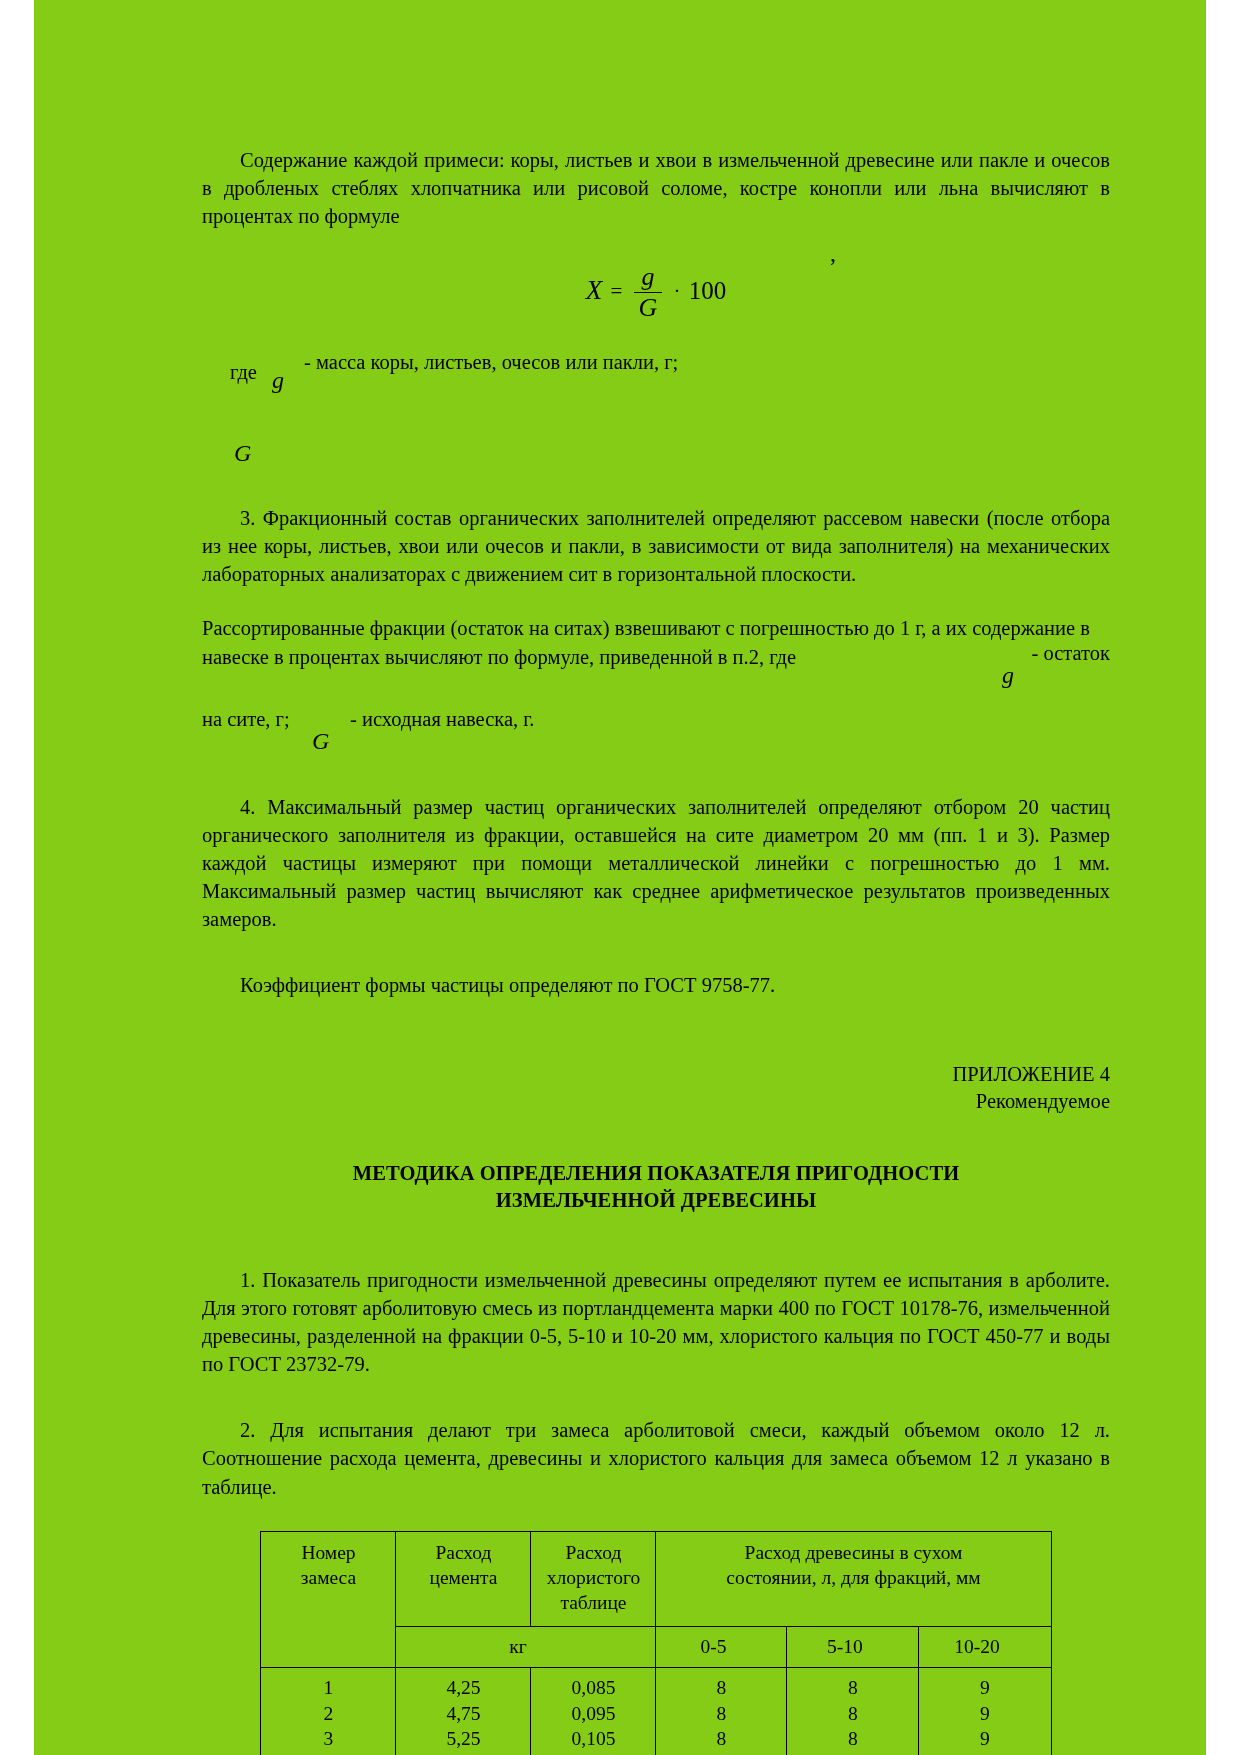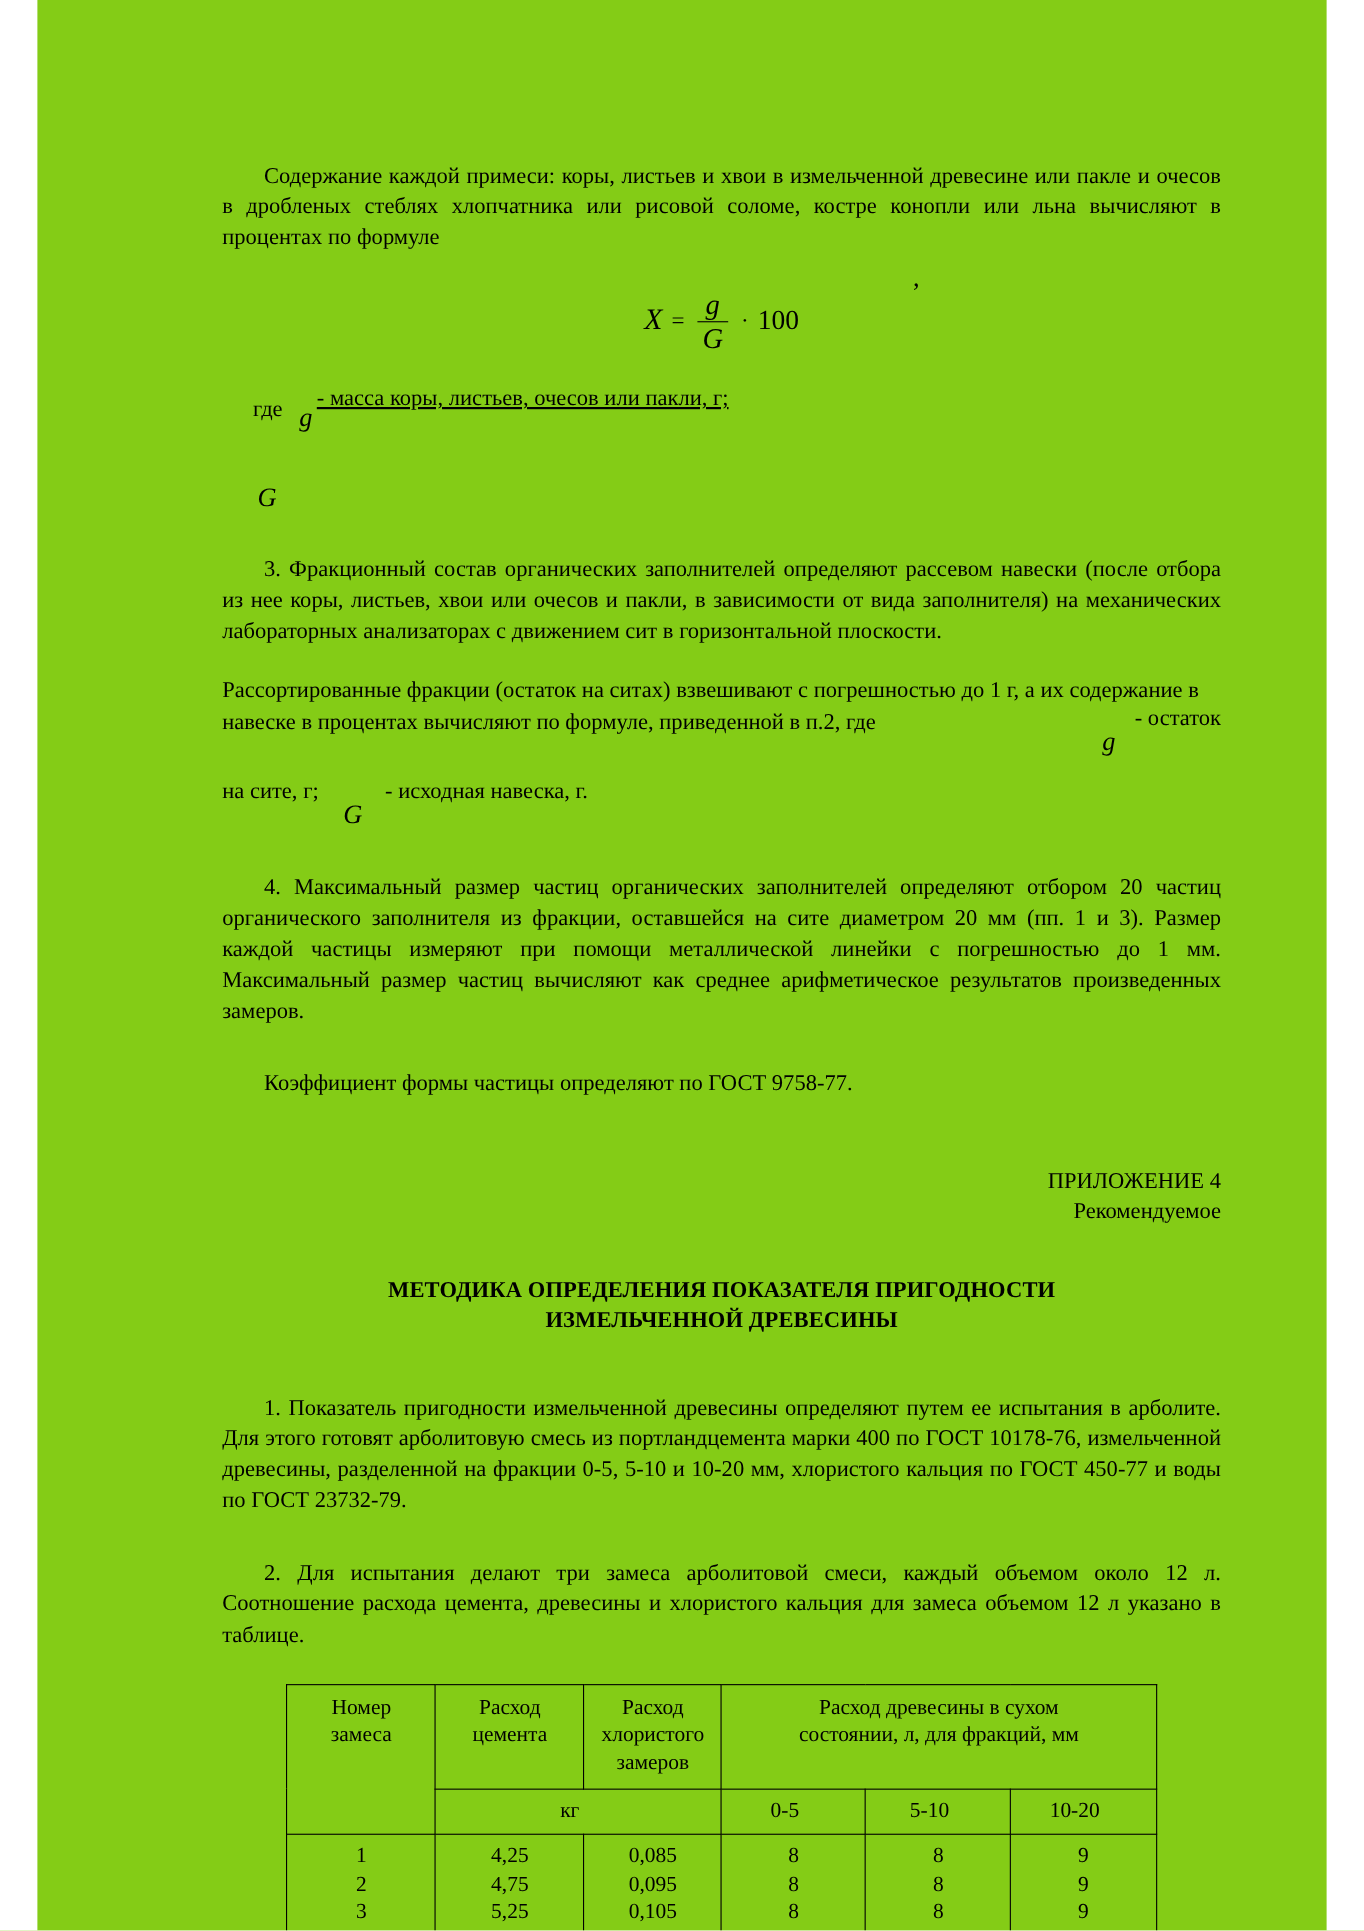--- a/index.html
+++ b/index.html
@@ -172,21 +172,21 @@
           <span class="den">G</span>
         </span>
         <span class="op">·</span>
         <span class="num100">100</span>
       </div>
     </div>
 
     <div class="mathline" style="height:58px;">
       <span style="position:absolute; left:28px; top:0;margin-top:10px;">где</span>
       <span class="dropvar" style="left:70px; top:16px;">g</span>
-      <span style="position:absolute; left:86px; top:0;text-decoration:underline;">- масса коры, листьев, очесов или пакли, г;</span>
+      <span style="position:absolute; left:102px; top:0;">- масса коры, листьев, очесов или пакли, г;</span>
     </div>
 
     <div class="mathline" style="height:60px; margin-top:12px;">
       <span class="dropvar" style="left:32px; top:19px;">G</span>
     </div>
 
     <div class="gap-md"></div>
 
     <p class="para">3. Фракционный состав органических заполнителей определяют рассевом навески (после отбора из нее коры, листьев, хвои или очесов и пакли, в зависимости от вида заполнителя) на механических лабораторных анализаторах с движением сит в горизонтальной плоскости.</p>
 
@@ -250,21 +250,21 @@
               <span>Номер</span><br>
               <span>замеса</span>
             </th>
             <th class="hd">
               <span>Расход</span><br>
               <span>цемента</span>
             </th>
             <th class="hd">
               <span>Расход</span><br>
               <span>хлористого</span><br>
-              <span>замеров</span>
+              <span>таблице</span>
             </th>
             <th class="hd" colspan="3">
               <span>Расход древесины в сухом</span><br>
               <span>состоянии, л, для фракций, мм</span>
             </th>
           </tr>
           <tr>
             <td class="unit" colspan="2">кг</td>
             <td class="unit">0-5</td>
             <td class="unit">5-10</td>

